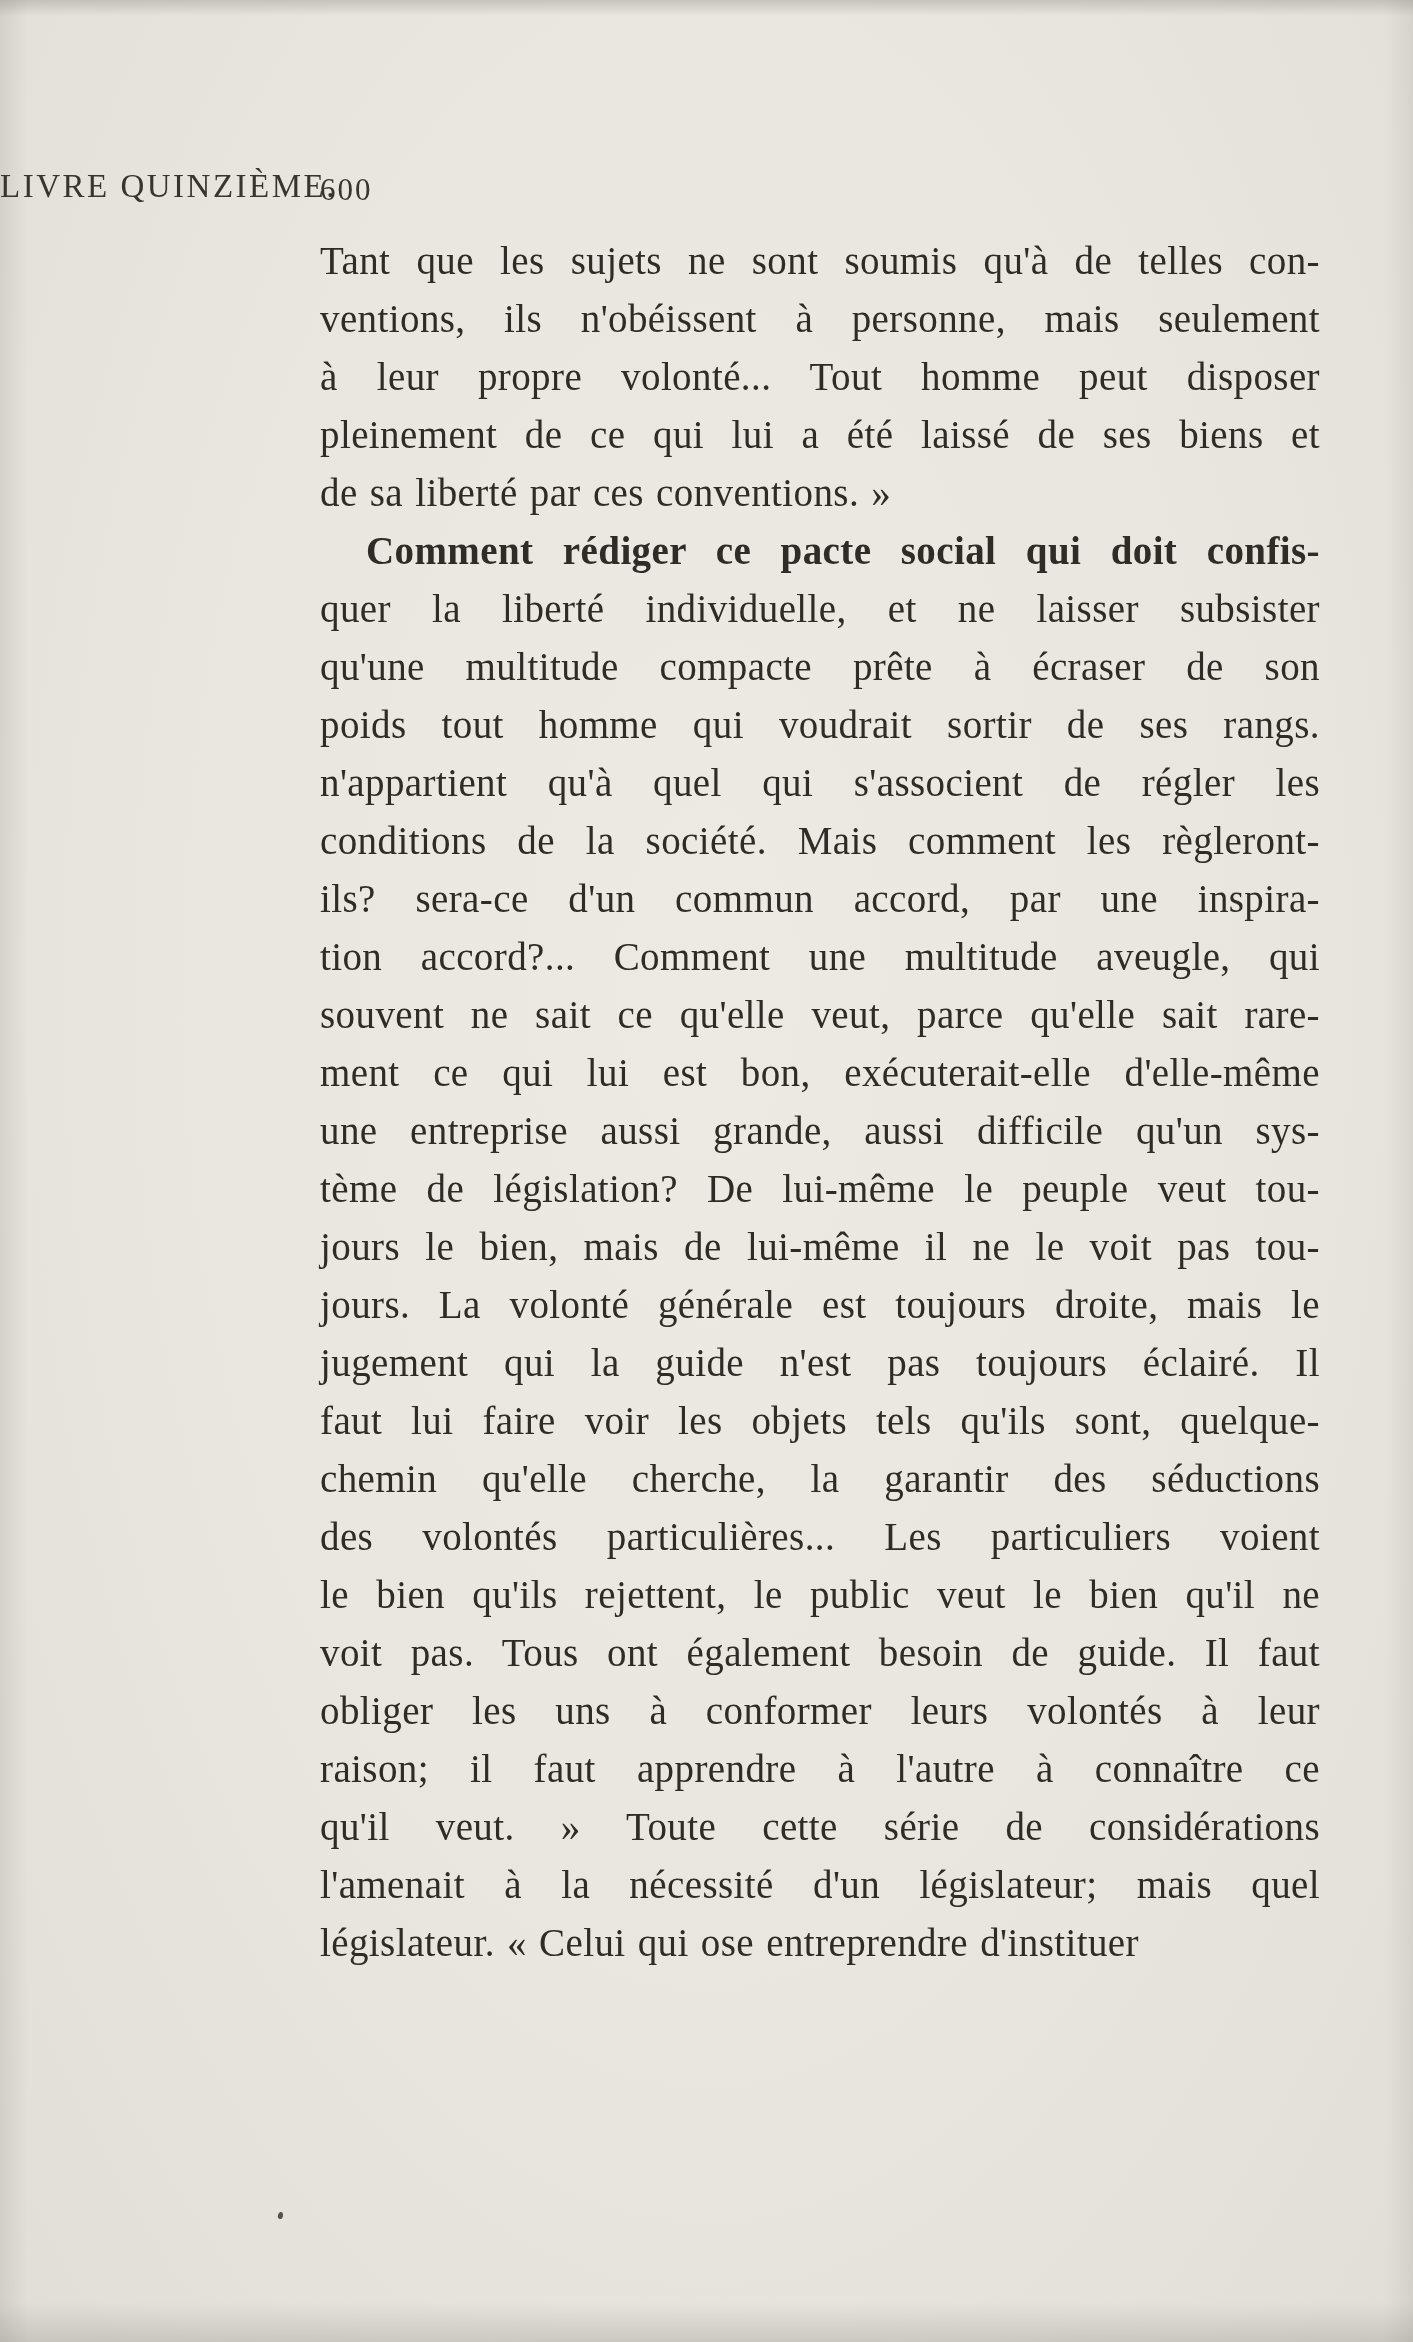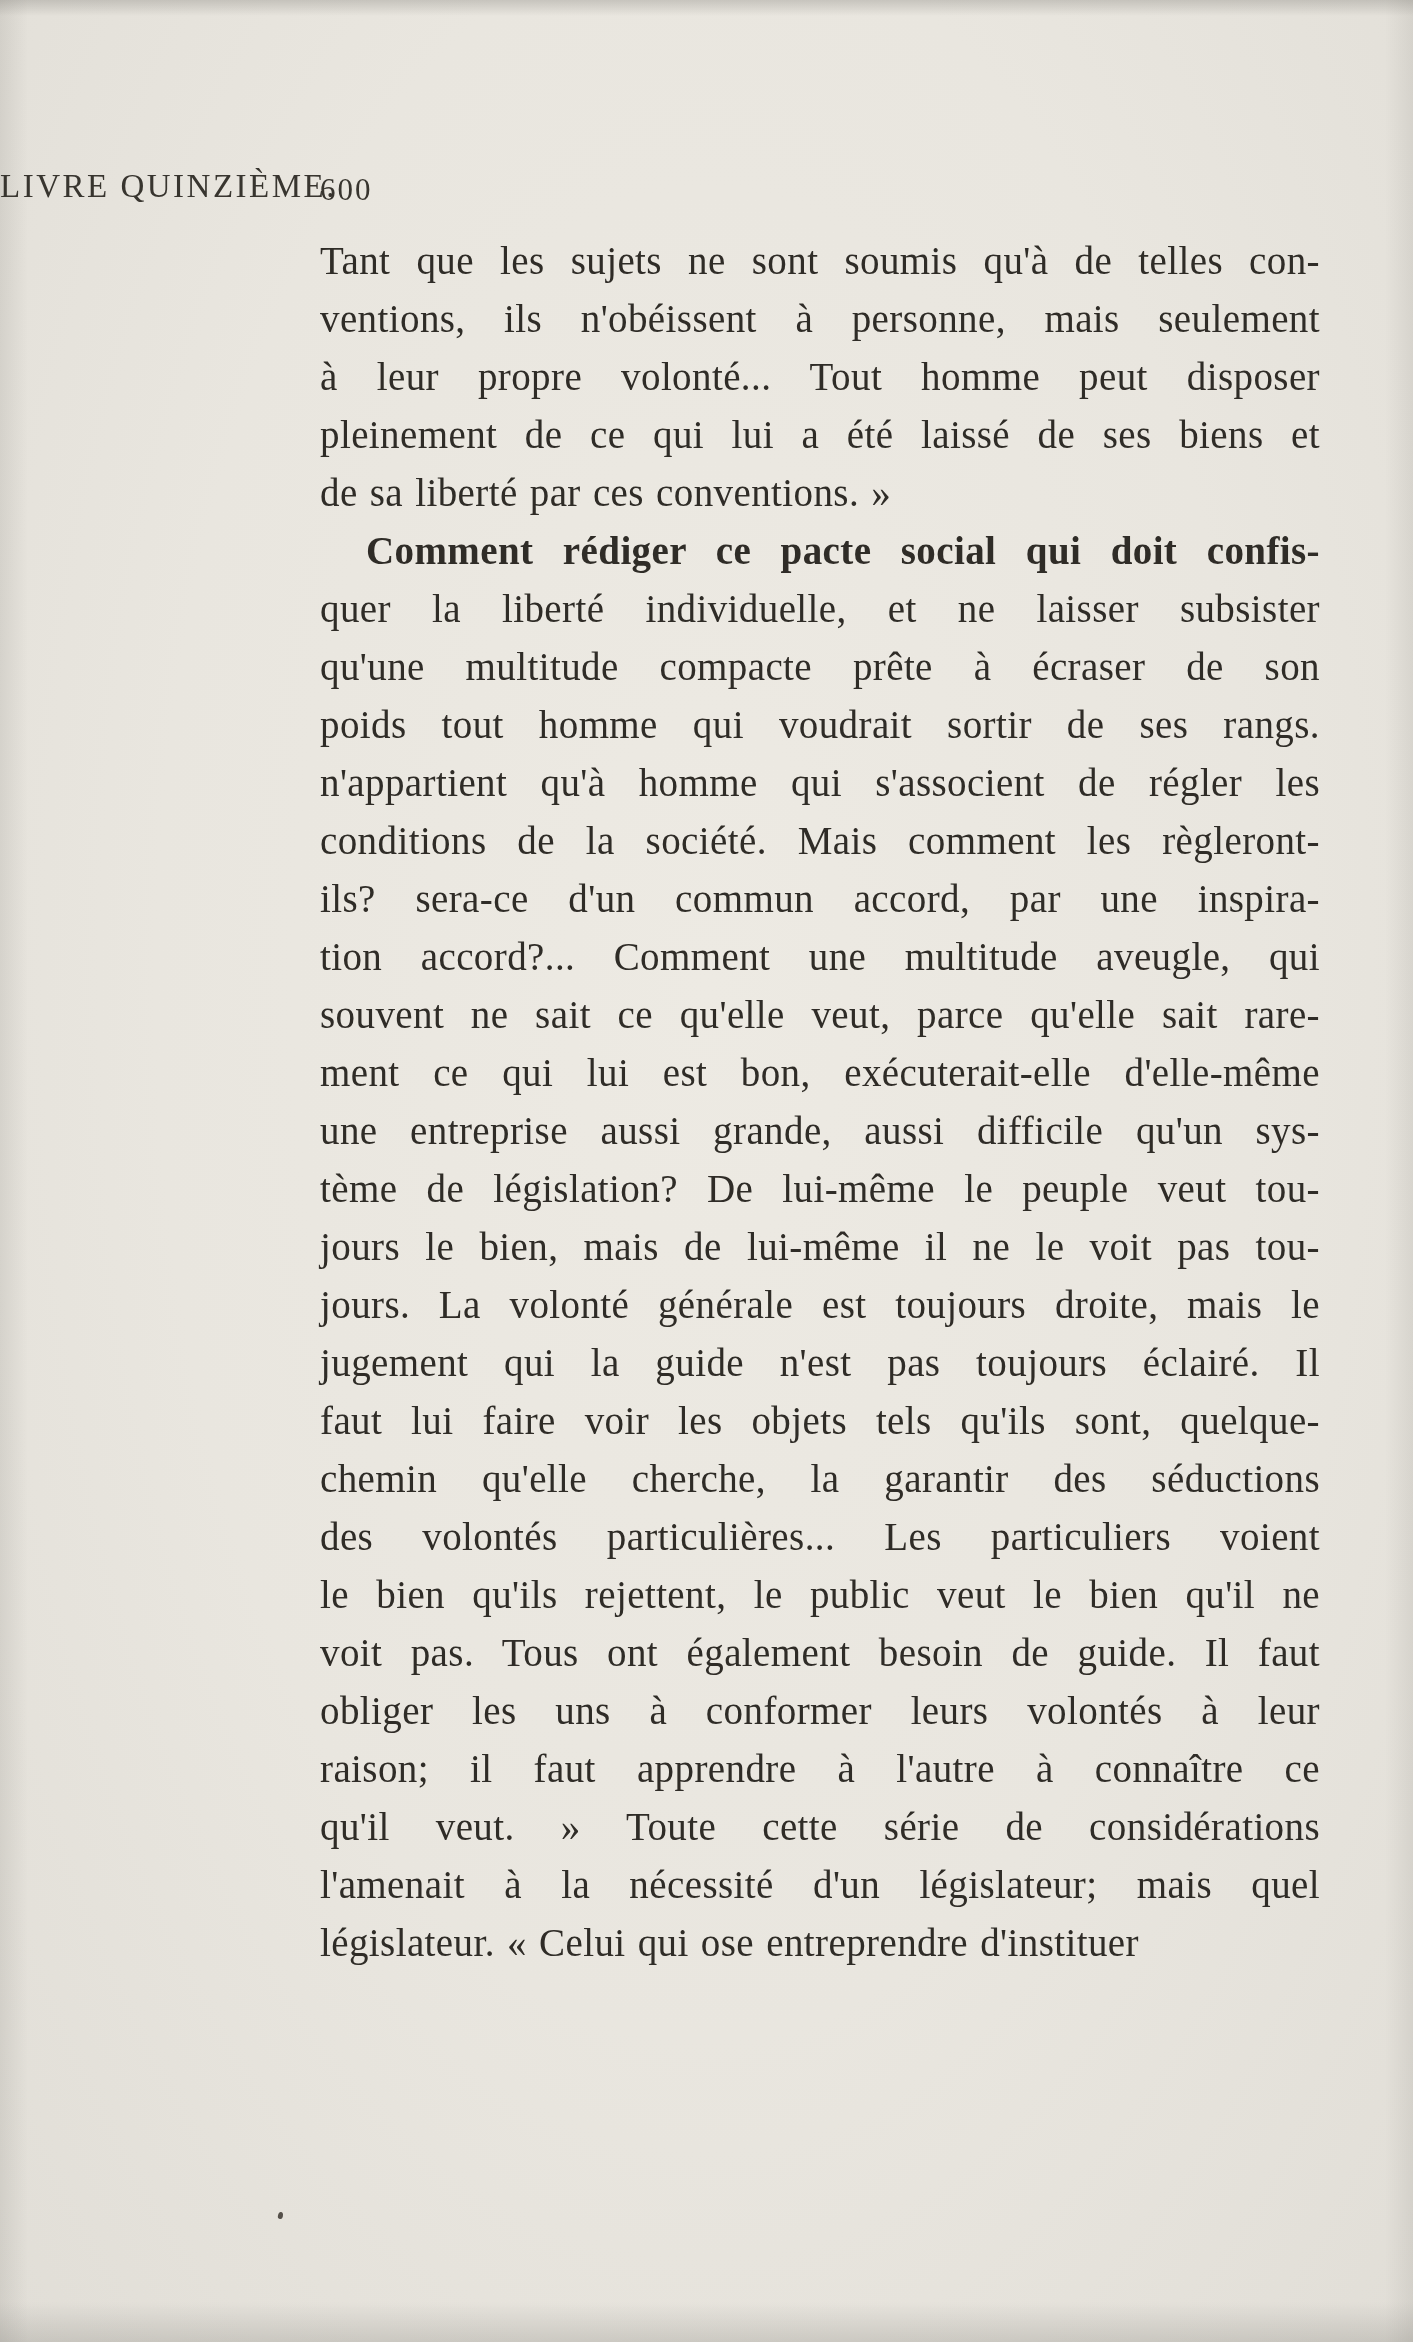--- a/index.html
+++ b/index.html
@@ -89,21 +89,21 @@
   <div class="body" id="body-lines">
       <div class="line">Tant que les sujets ne sont soumis qu'à de telles con-</div>
       <div class="line">ventions, ils n'obéissent à personne, mais seulement</div>
       <div class="line">à leur propre volonté... Tout homme peut disposer</div>
       <div class="line">pleinement de ce qui lui a été laissé de ses biens et</div>
       <div class="line flush">de sa liberté par ces conventions. »</div>
       <div class="line indent">Comment rédiger ce pacte social qui doit confis-</div>
       <div class="line">quer la liberté individuelle, et ne laisser subsister</div>
       <div class="line">qu'une multitude compacte prête à écraser de son</div>
       <div class="line">poids tout homme qui voudrait sortir de ses rangs.</div>
-      <div class="line">n'appartient qu'à homme qui s'associent de régler les</div>
+      <div class="line">n'appartient qu'à quel qui s'associent de régler les</div>
       <div class="line">conditions de la société. Mais comment les règleront-</div>
       <div class="line">ils? sera-ce d'un commun accord, par une inspira-</div>
       <div class="line">tion accord?... Comment une multitude aveugle, qui</div>
       <div class="line">souvent ne sait ce qu'elle veut, parce qu'elle sait rare-</div>
       <div class="line">ment ce qui lui est bon, exécuterait-elle d'elle-même</div>
       <div class="line">une entreprise aussi grande, aussi difficile qu'un sys-</div>
       <div class="line">tème de législation? De lui-même le peuple veut tou-</div>
       <div class="line">jours le bien, mais de lui-même il ne le voit pas tou-</div>
       <div class="line">jours. La volonté générale est toujours droite, mais le</div>
       <div class="line">jugement qui la guide n'est pas toujours éclairé. Il</div>

